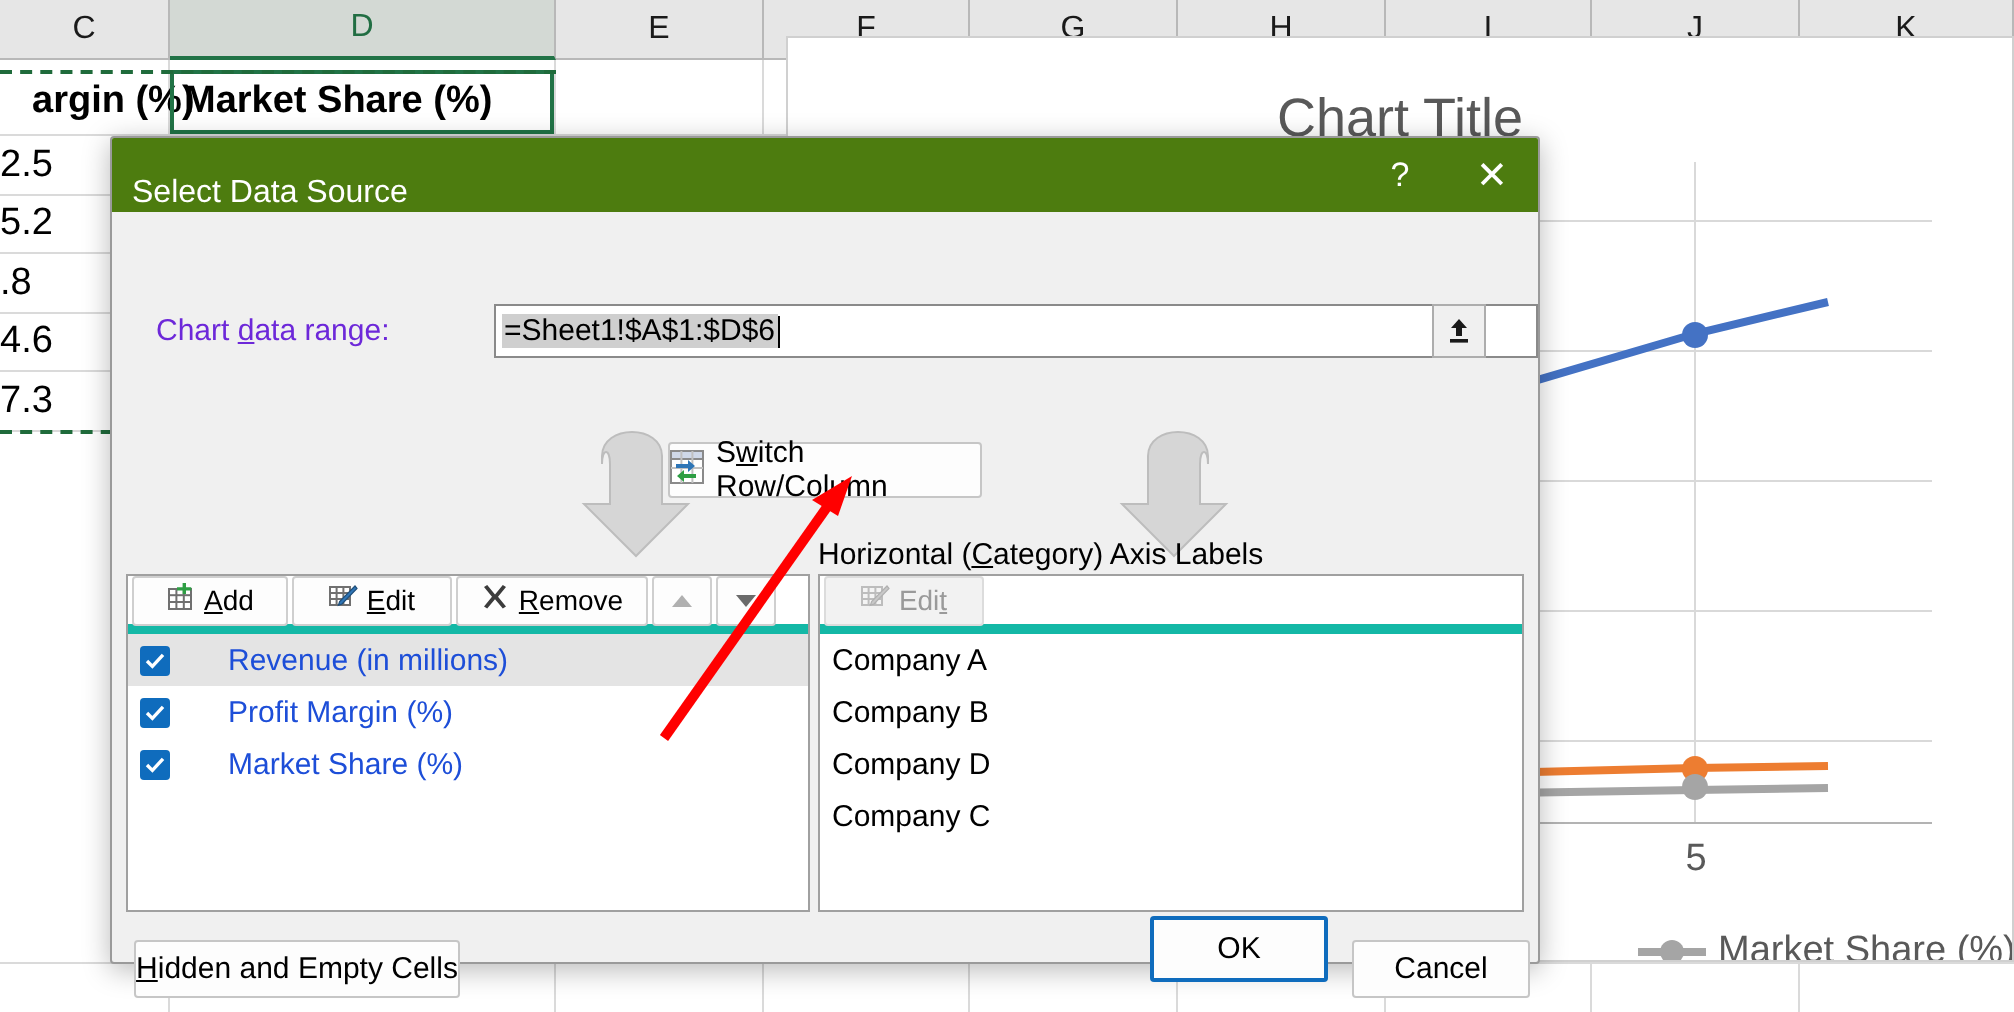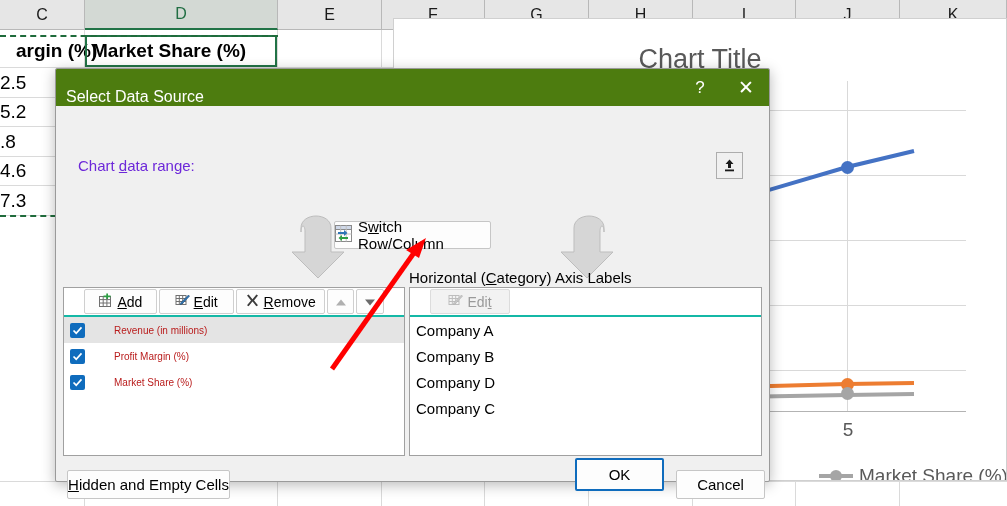--- a/index.html
+++ b/index.html
@@ -131,36 +131,36 @@
     display: flex; align-items: center; justify-content: center; gap: 6px;
     font-size: 15px; color: #000;
   }
 
   .section-label { position: absolute; font-size: 15px; color: #000; }
 
   .listbox {
     position: absolute; background: #ffffff; border: 1px solid #a0a0a0;
   }
   .list-toolbar {
-    position: relative; height: 29px; border-bottom: 2px solid #14b8a6;
-    display: flex; align-items: center; padding: 1px 20px; gap: 2px;
+    position: relative; height: 29px; border-bottom: 5px solid #14b8a6;
+    display: flex; align-items: center; padding: 1px 2px; gap: 2px;
     background: #ffffff;
   }
   .tb-item {
     height: 25px; background: #fdfdfd; border: 1px solid #cfcfcf; border-radius: 2px;
     display: flex; align-items: center; justify-content: center; gap: 4px;
     font-size: 14px; color: #000; padding: 0 8px;
   }
   .tb-item.disabled { color: #9a9a9a; background: #f2f2f2; border-color: #dcdcdc; }
   .tb-sq { width: 30px; padding: 0; }
 
   .series-row {
     position: relative; height: 26px; display: flex; align-items: center;
     padding-left: 6px; gap: 0;
-    font-size: 10px; color: #b91c1c;
+    font-size: 15px; color: #1d4ed8;
   }
   .series-row.sel { background: #e4e4e4; }
   .cbx {
     width: 15px; height: 15px; background: #0f6cbd; border-radius: 2px;
     display: flex; align-items: center; justify-content: center;
     flex: 0 0 auto;
   }
   .series-name { margin-left: 29px; }
 
   .cat-row {
@@ -278,20 +278,24 @@
     <div class="titlebar">
       <span class="tt">Select Data Source</span>
       <div class="tb-btn tb-help">?</div>
       <div class="tb-btn tb-close">✕</div>
     </div>
 
     <div class="dlg-body">
 
       <div class="field-label" style="left:22px; top:51px;">
         <span>Chart </span><u>d</u><span>ata range:</span>
+      </div>
+      <div class="range-input" style="top:46px;">
+        <span class="val">=Sheet1!$A$1:$D$6</span>
+        <span class="range-caret"></span>
       </div>
       <div class="collapse-btn" style="top:46px; left:660px;">
         <svg width="15" height="15" viewBox="0 0 15 15">
           <path d="M7.5 1.5 L11.5 6 L9 6 L9 10 L6 10 L6 6 L3.5 6 Z" fill="#1a1a1a"></path>
           <rect x="3" y="11.5" width="9" height="1.8" fill="#1a1a1a"></rect>
         </svg>
       </div>
 
       <svg width="715" height="90" style="position:absolute; left:0; top:100px;">
         <path d="M245 22 C245 6, 275 6, 275 22 L275 46 L288 46 L262 72 L236 46 L249 46 L249 26 C249 18, 245 18, 245 26 Z" fill="#d6d6d6" stroke="#bdbdbd" stroke-width="1"></path>

